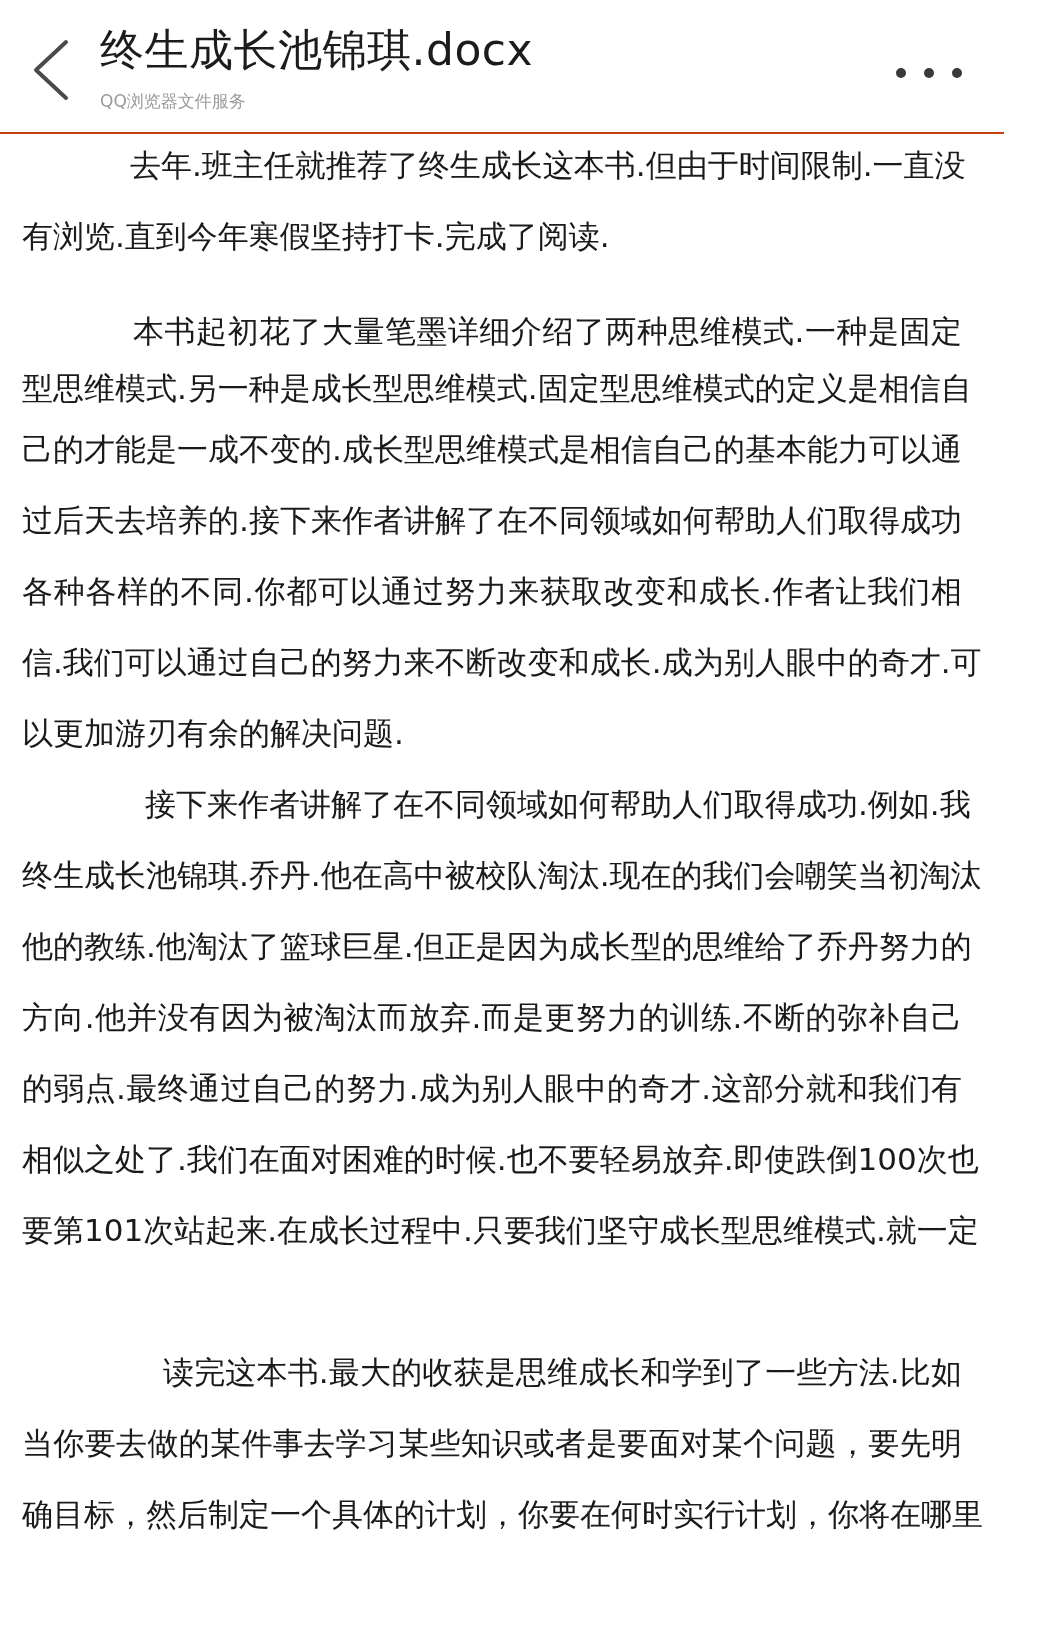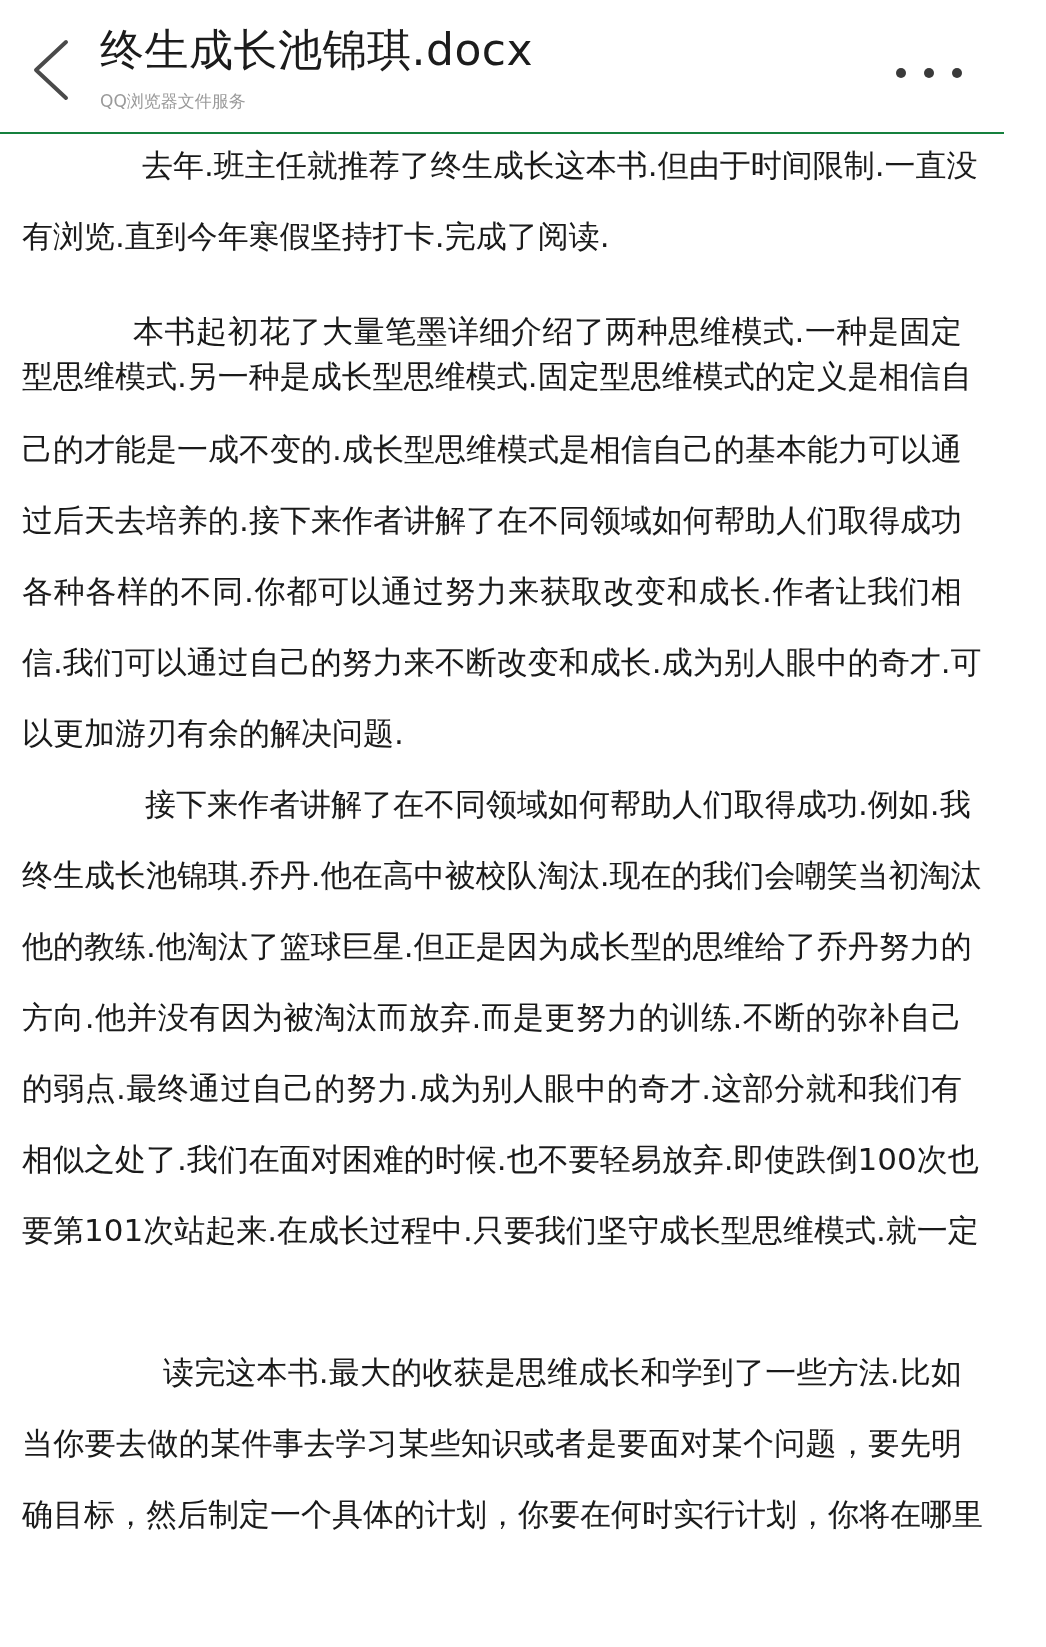--- a/index.html
+++ b/index.html
@@ -14,21 +14,21 @@
     position: relative;
     font-family: "DejaVu Sans", "Liberation Sans", sans-serif;
     color: #1a1a1a;
   }
   .header {
     position: absolute;
     left: 0; top: 0;
     width: 1004px;
     height: 132px;
     background: #ffffff;
-    border-bottom: 2px solid #15803d;
+    border-bottom: 2px solid #c2410c;
   }
   .back-btn {
     position: absolute;
     left: 22px; top: 30px;
     width: 60px; height: 80px;
     cursor: pointer;
   }
   .back-btn svg { display: block; }
   .title {
     position: absolute;
@@ -97,25 +97,25 @@
   <div class="subtitle">QQ浏览器文件服务</div>
   <div class="more-btn">
     <span class="dot"></span>
     <span class="dot"></span>
     <span class="dot"></span>
   </div>
 </div>
 
 <div class="doc">
 
-  <div class="line" style="top:9px; left:130px; width:832px;margin-left:12px;">去年.班主任就推荐了终生成长这本书.但由于时间限制.一直没</div>
+  <div class="line" style="top:9px; left:130px; width:832px;">去年.班主任就推荐了终生成长这本书.但由于时间限制.一直没</div>
   <div class="line last" style="top:80px;">有浏览.直到今年寒假坚持打卡.完成了阅读.</div>
 
   <div class="line" style="top:151px; left:133px; width:829px;margin-top:24px;">本书起初花了大量笔墨详细介绍了两种思维模式.一种是固定</div>
-  <div class="line" style="top:220px;">型思维模式.另一种是成长型思维模式.固定型思维模式的定义是相信自</div>
+  <div class="line" style="top:232px;">型思维模式.另一种是成长型思维模式.固定型思维模式的定义是相信自</div>
   <div class="line" style="top:293px;">己的才能是一成不变的.成长型思维模式是相信自己的基本能力可以通</div>
   <div class="line" style="top:364px;">过后天去培养的.接下来作者讲解了在不同领域如何帮助人们取得成功</div>
   <div class="line" style="top:435px;">各种各样的不同.你都可以通过努力来获取改变和成长.作者让我们相</div>
   <div class="line" style="top:506px;">信.我们可以通过自己的努力来不断改变和成长.成为别人眼中的奇才.可</div>
   <div class="line last" style="top:577px;">以更加游刃有余的解决问题.</div>
 
   <div class="line" style="top:648px; left:145px; width:817px;">接下来作者讲解了在不同领域如何帮助人们取得成功.例如.我</div>
   <div class="line" style="top:719px;">终生成长池锦琪.乔丹.他在高中被校队淘汰.现在的我们会嘲笑当初淘汰</div>
   <div class="line" style="top:790px;">他的教练.他淘汰了篮球巨星.但正是因为成长型的思维给了乔丹努力的</div>
   <div class="line" style="top:861px;">方向.他并没有因为被淘汰而放弃.而是更努力的训练.不断的弥补自己</div>

